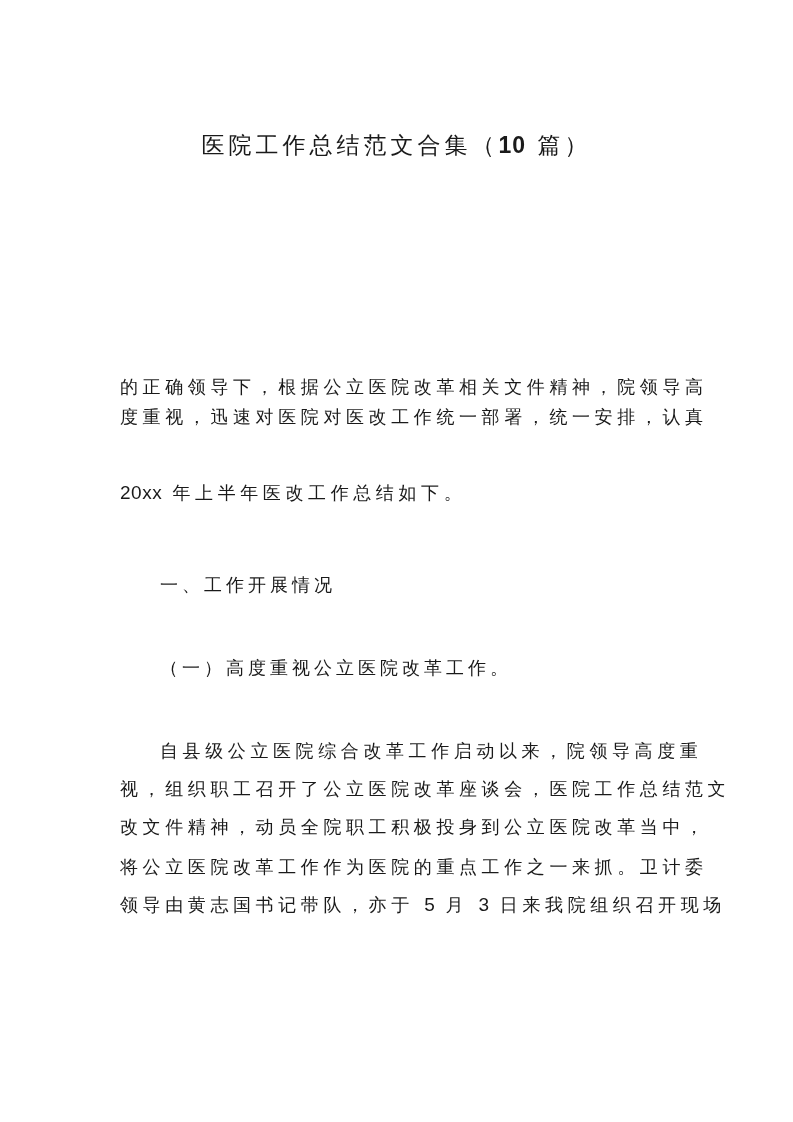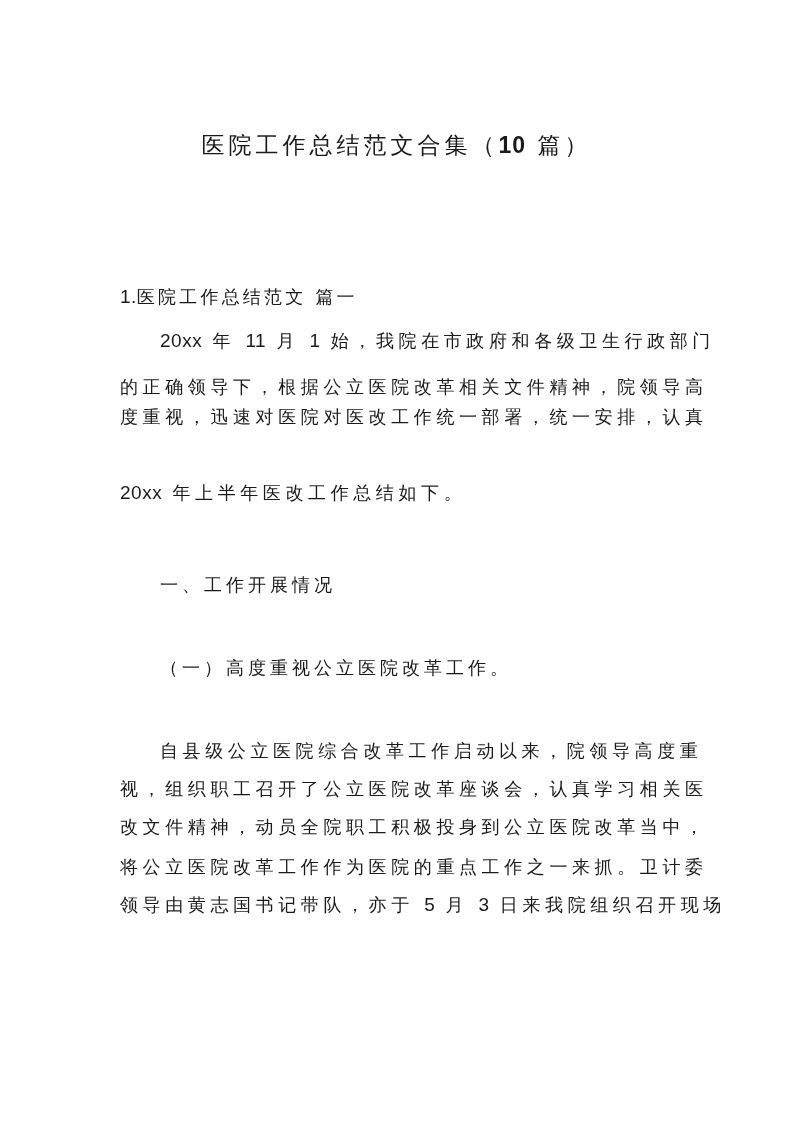--- a/index.html
+++ b/index.html
@@ -59,38 +59,32 @@
   </style>
 </head>
 <body>
 
 <div class="page">
 
   <div class="title">
     <span>医院工作总结范文合集（</span><span class="num">10</span><span> 篇）</span>
   </div>
 
-  <div class="line heading-line" style="top:280px; letter-spacing:3.2px;">
-    <span class="latin">1.</span><span>医院工作总结范文  篇一</span>
-  </div>
 
-  <div class="line indent" style="top:324px;">
-    <span class="latin">20xx</span><span> 年 </span><span class="latin">11</span><span> 月 </span><span class="latin">1</span><span> 始，我院在市政府和各级卫生行政部门</span>
-  </div>
   <div class="line" style="top:362px;margin-top:8px;">的正确领导下，根据公立医院改革相关文件精神，院领导高</div>
   <div class="line" style="top:400px;">度重视，迅速对医院对医改工作统一部署，统一安排，认真</div>
   <div class="line" style="top:476px;">
     <span class="latin">20xx</span><span> 年上半年医改工作总结如下。</span>
   </div>
 
   <div class="line heading-line" style="top:568px; left:160px;">一、工作开展情况</div>
 
   <div class="line heading-line" style="top:651px; left:160px;">（一）高度重视公立医院改革工作。</div>
 
   <div class="line indent" style="top:734px;">自县级公立医院综合改革工作启动以来，院领导高度重</div>
-  <div class="line" style="top:772px;">视，组织职工召开了公立医院改革座谈会，认真学习相关医</div>
+  <div class="line" style="top:772px;">视，组织职工召开了公立医院改革座谈会，医院工作总结范文</div>
   <div class="line" style="top:810px;font-family:Liberation Serif, serif;">改文件精神，动员全院职工积极投身到公立医院改革当中，</div>
   <div class="line" style="top:850px;">将公立医院改革工作作为医院的重点工作之一来抓。卫计委</div>
   <div class="line" style="top:888px;">
     <span>领导由黄志国书记带队，亦于 </span><span class="latin">5</span><span> 月 </span><span class="latin">3</span><span> 日来我院组织召开现场</span>
   </div>
 
 </div>
 
 </body></html>

